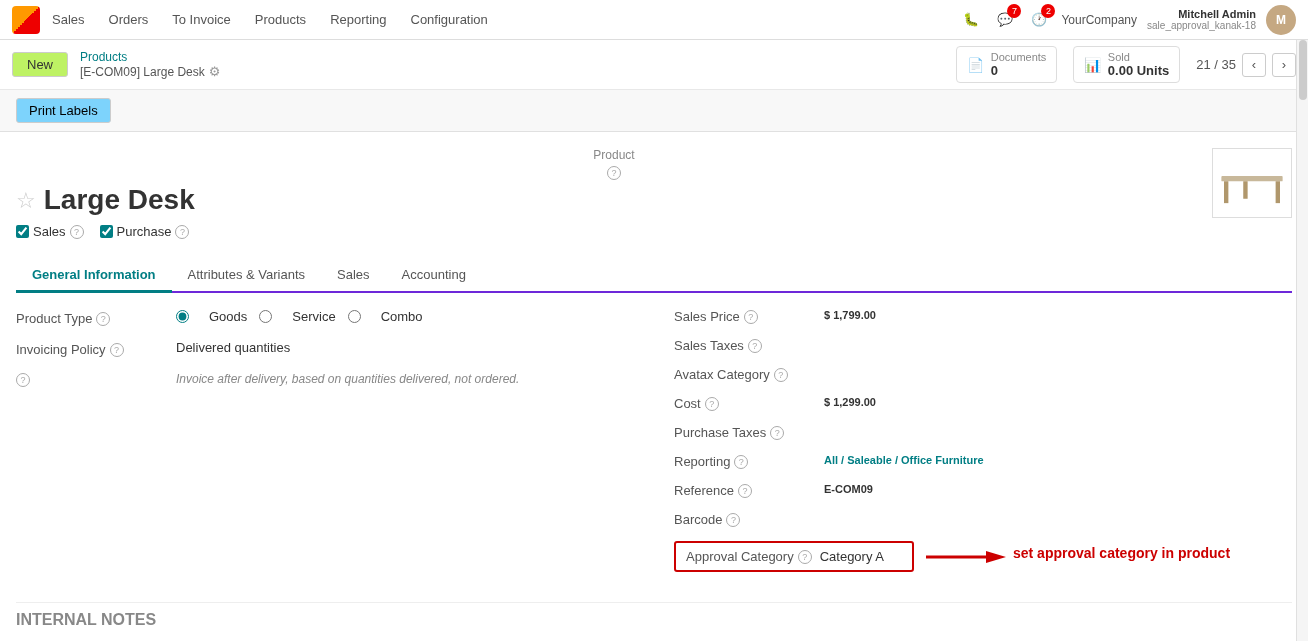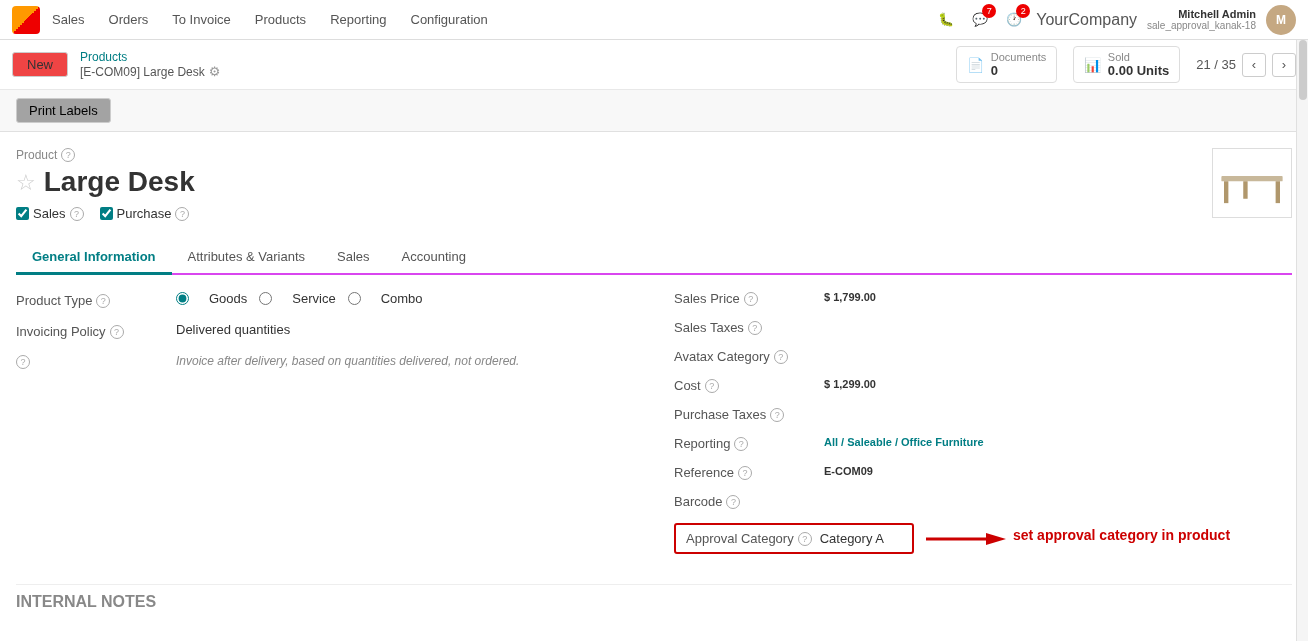--- a/index.html
+++ b/index.html
@@ -26,38 +26,38 @@
       position: relative; width: 24px; height: 24px;
       display: flex; align-items: center; justify-content: center;
       cursor: pointer; color: #666;
     }
     .badge {
       position: absolute; top: -4px; right: -4px;
       background: #e00; color: #fff; border-radius: 50%;
       font-size: 9px; width: 14px; height: 14px;
       display: flex; align-items: center; justify-content: center;
     }
-    .company-name { font-size: 16px; color: #555; }
+    .company-name { font-size: 12px; color: #555; }
     .user-info { display: flex; flex-direction: column; align-items: flex-end; font-size: 11px; }
     .user-name { font-weight: bold; color: #333; }
     .user-sub { color: #888; font-size: 10px; }
     .avatar {
       width: 30px; height: 30px; border-radius: 50%;
       background: #c5a882; display: flex; align-items: center; justify-content: center;
       color: #fff; font-size: 12px; font-weight: bold; overflow: hidden;
     }
 
     
     .action-bar {
       display: flex; align-items: center;
       padding: 6px 12px; background: #fff; border-bottom: 1px solid #e8e8e8;
       gap: 12px;
     }
     .btn-new {
-      background: #ef4444; border: 1px solid #ccc; border-radius: 3px;
+      background: #bef264; border: 1px solid #ccc; border-radius: 3px;
       padding: 4px 14px; font-size: 13px; cursor: pointer;
       color: #333;
     }
     .breadcrumb { display: flex; flex-direction: column; font-size: 12px; }
     .breadcrumb .bc-top { color: #017e84; cursor: pointer; }
     .breadcrumb .bc-bottom { color: #555; font-size: 12px; display: flex; align-items: center; gap: 4px; }
     .gear-icon { color: #999; cursor: pointer; font-size: 13px; }
 
     .action-bar-right { margin-left: auto; display: flex; align-items: center; gap: 16px; }
     .stat-btn {
@@ -74,44 +74,44 @@
       border: 1px solid #ccc; border-radius: 3px; width: 24px; height: 24px;
       display: flex; align-items: center; justify-content: center; cursor: pointer; color: #555;
     }
 
     
     .print-bar {
       background: #f8f8f8; border-bottom: 1px solid #e0e0e0;
       padding: 8px 16px;
     }
     .btn-print {
-      border: 1px solid #ccc; background: #a3a3a3; border-radius: 3px;
+      border: 1px solid #ccc; background: #7dd3fc; border-radius: 3px;
       padding: 4px 12px; font-size: 13px; cursor: pointer;
     }
 
     
     .content { padding: 16px; background: #fff; }
     .product-header { display: flex; align-items: flex-start; margin-bottom: 8px; }
-    .product-label { font-size: 12px; color: #888; margin-bottom: 4px; display: flex; align-items: center; gap: 4px; }
+    .product-label { font-size: 12px; color: #888; margin-bottom: 4px; display: flex; align-items: center; gap: 4px; flex-direction: column; }
     .help-icon { color: #aaa; font-size: 11px; border: 1px solid #aaa; border-radius: 50%; width: 14px; height: 14px; display: inline-flex; align-items: center; justify-content: center; font-size: 9px; cursor: pointer; }
     .star-icon { font-size: 22px; color: #ccc; margin-right: 8px; cursor: pointer; line-height: 1; margin-top: 2px; }
     .product-name { font-size: 28px; font-weight: bold; color: #333; }
     .product-image {
       margin-left: auto; width: 80px; height: 70px;
       border: 1px solid #ddd; display: flex; align-items: center; justify-content: center;
       overflow: hidden;
     }
     .product-image svg { width: 70px; height: 60px; }
 
     .checkboxes { display: flex; align-items: center; gap: 16px; margin-bottom: 12px; font-size: 13px; }
     .checkbox-item { display: flex; align-items: center; gap: 4px; }
     .checkbox-item input[type=checkbox] { accent-color: #017e84; }
 
     
-    .tabs { display: flex; border-bottom: 2px solid #d946ef; margin-bottom: 16px; }
+    .tabs { display: flex; border-bottom: 2px solid #6d28d9; margin-bottom: 16px; }
     .tab {
       padding: 8px 16px; cursor: pointer; font-size: 13px; color: #555;
       border-bottom: 3px solid transparent; margin-bottom: -2px;
     }
     .tab.active { color: #017e84; border-bottom-color: #017e84; font-weight: bold; }
 
     
     .two-col { display: flex; gap: 40px; }
     .left-col { flex: 1; }
     .right-col { flex: 1; }

